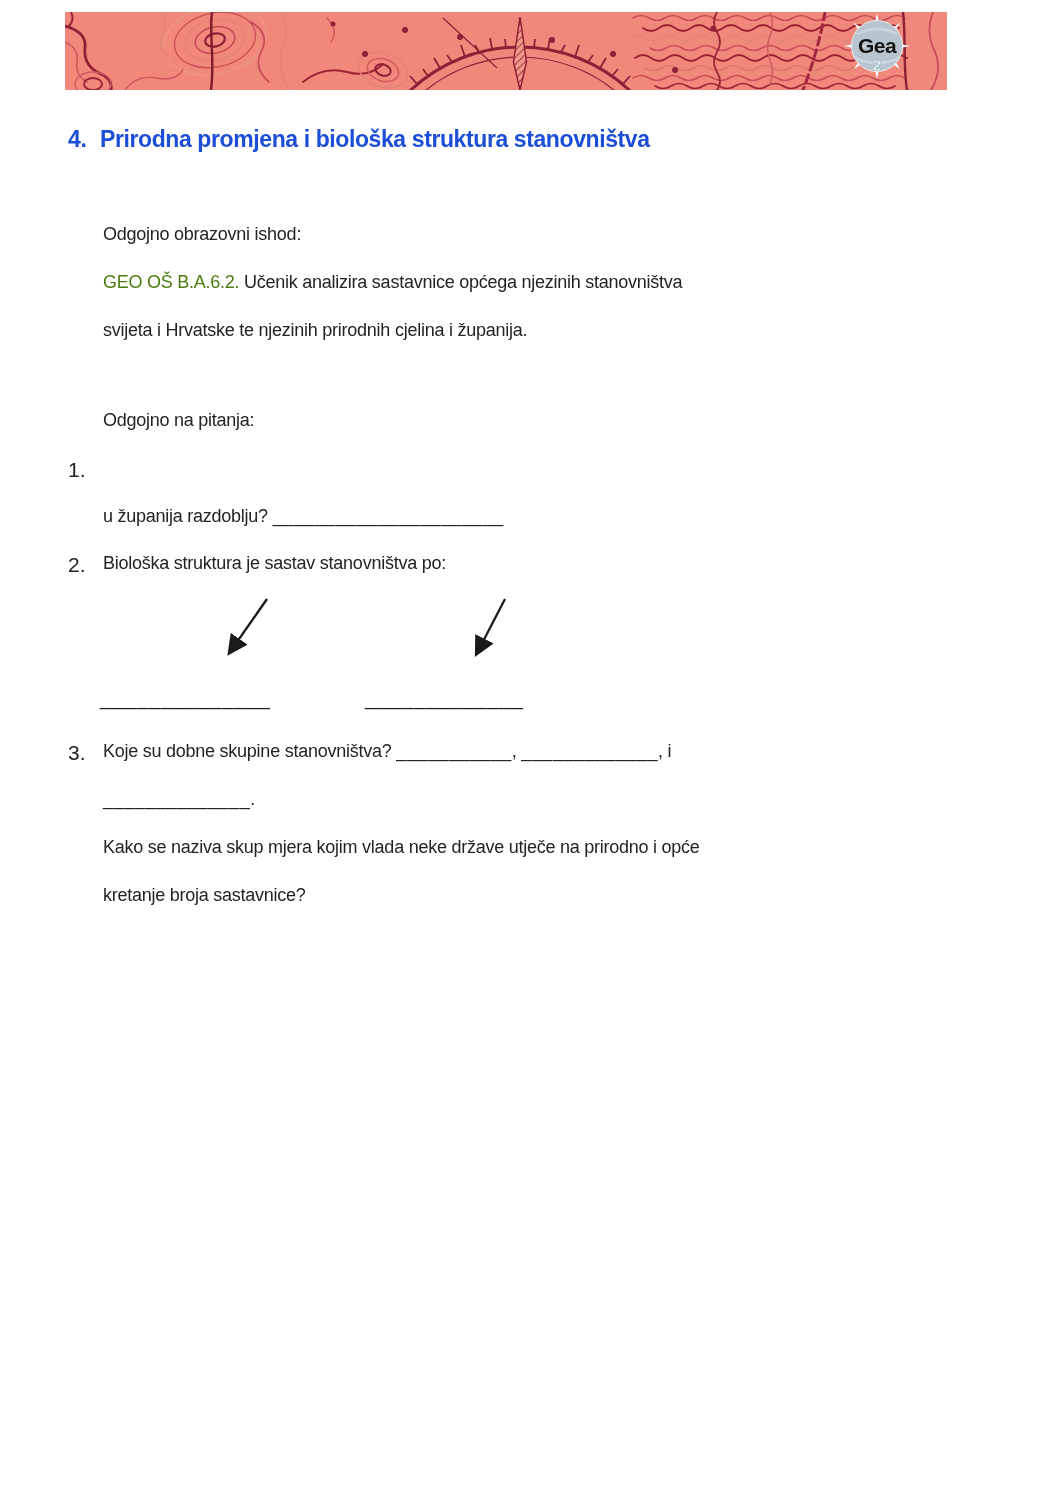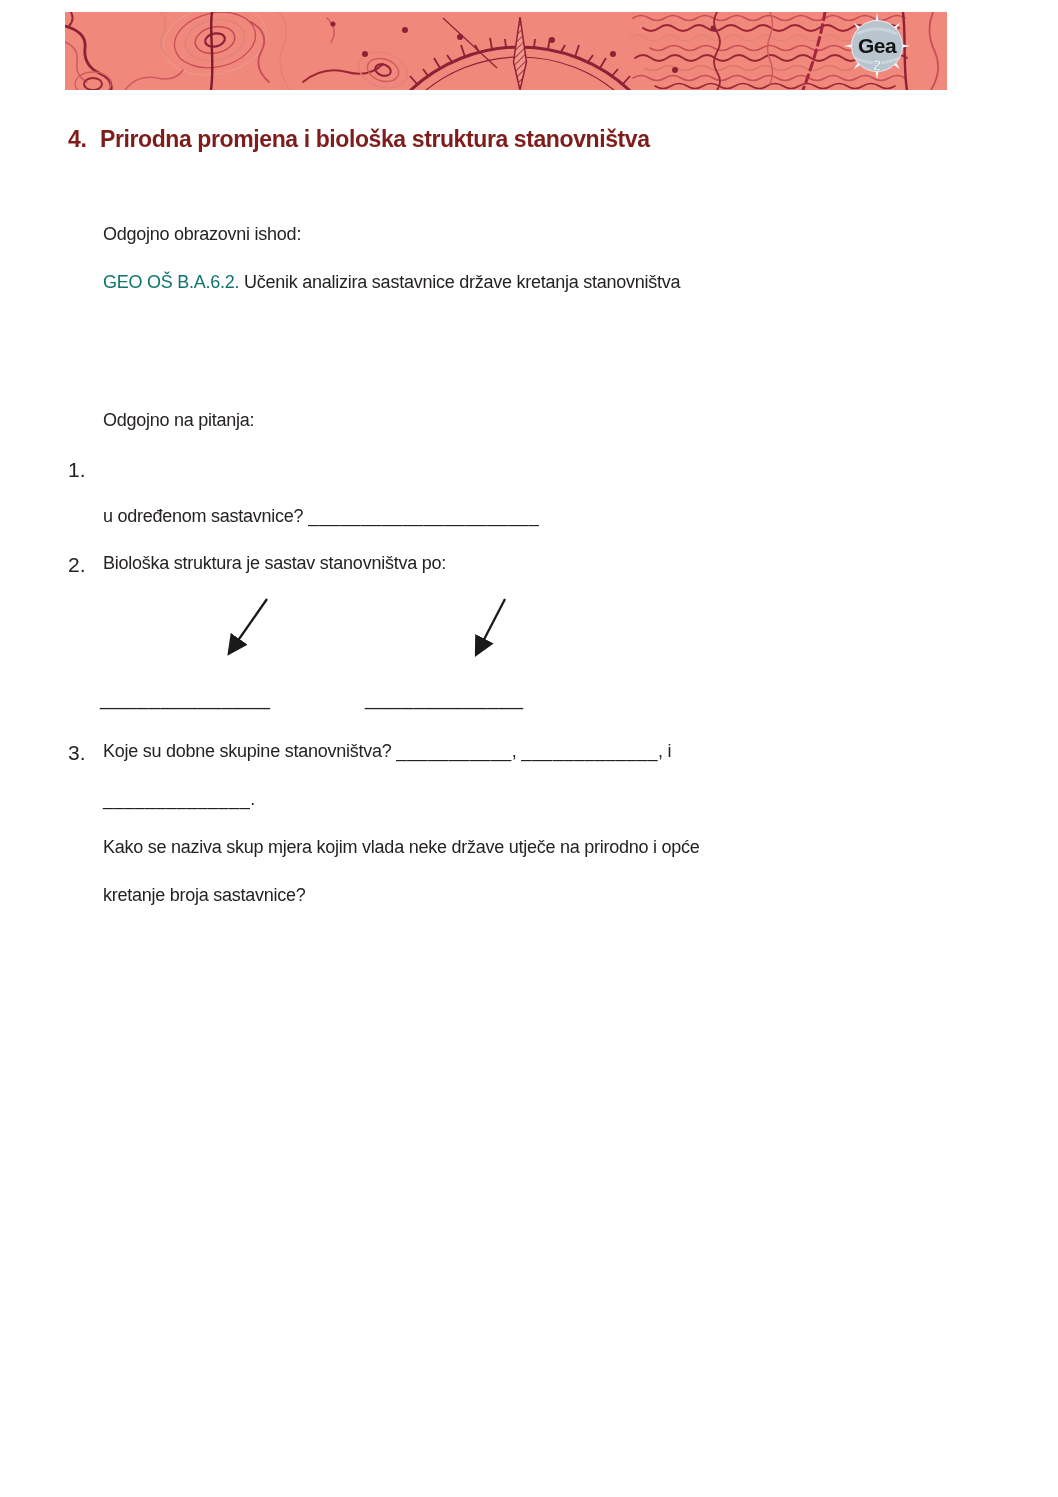--- a/index.html
+++ b/index.html
@@ -1,26 +1,26 @@
 <!DOCTYPE html>
 <html><head>
 <meta charset="utf-8">
 <style>
   html,body{margin:0;padding:0;}
   body{width:1058px;height:1497px;background:#ffffff;position:relative;
        font-family:"Liberation Sans",sans-serif;color:#262222;}
   .page{position:absolute;inset:0;background:#ffffff;overflow:hidden;border-radius:26px;}
   .banner{position:absolute;left:65px;top:12px;}
   .title{position:absolute;left:68px;top:126px;font-size:23px;font-weight:700;
-         color:#7f1d1d;letter-spacing:-0.4px;white-space:pre;}
+         color:#1d4ed8;letter-spacing:-0.4px;white-space:pre;}
   .tnum{display:inline-block;width:32px;}
   .line{position:absolute;left:103px;font-size:18px;letter-spacing:-0.25px;
         white-space:pre;color:#262222;}
   .qnum{position:absolute;left:68px;font-size:21px;color:#262222;}
-  .red{color:#0f766e;}
+  .red{color:#4d7c0f;}
   .blank{letter-spacing:0.5px;margin-top:40px;}
   .blankline{position:absolute;font-size:21px;white-space:pre;letter-spacing:0.5px;color:#262222;}
   .arrows{position:absolute;left:200px;top:592px;}
 </style>
 </head>
 <body>
 
 <div class="page">
 
   <svg class="banner" width="882" height="78" viewBox="0 0 882 78">
@@ -119,26 +119,27 @@
         <path d="M794,34 h36" stroke-width="2"></path>
       </g>
       <text x="812" y="41" text-anchor="middle" font-size="21" font-weight="700" letter-spacing="-0.5" fill="#141414">Gea</text>
       <text x="812" y="58" text-anchor="middle" font-size="15" font-weight="700" fill="#ffffff" stroke="#8fb4c2" stroke-width="0.6">2</text>
     </g>
   </svg>
 
   <div class="title"><span class="tnum">4.</span><span>Prirodna promjena i biološka struktura stanovništva</span></div>
 
   <div class="line" style="top:224px">Odgojno obrazovni ishod:</div>
-  <div class="line" style="top:272px"><span class="red">GEO OŠ B.A.6.2.</span><span> Učenik analizira sastavnice države kretanja stanovništva</span></div>
+  <div class="line" style="top:272px"><span class="red">GEO OŠ B.A.6.2.</span><span> Učenik analizira sastavnice općega njezinih stanovništva</span></div>
+  <div class="line" style="top:320px">svijeta i Hrvatske te njezinih prirodnih cjelina i županija.</div>
 
   <div class="line" style="top:410px">Odgojno na pitanja:</div>
 
   <div class="qnum" style="top:458px">1.</div>
-  <div class="line" style="top:506px"><span>u određenom sastavnice? </span><span class="blank">______________________</span></div>
+  <div class="line" style="top:506px"><span>u županija razdoblju? </span><span class="blank">______________________</span></div>
 
   <div class="qnum" style="top:553px">2.</div>
   <div class="line" style="top:553px">Biološka struktura je sastav stanovništva po:</div>
 
   <svg class="arrows" width="320" height="80" viewBox="0 0 320 80">
     <defs>
       <marker id="ah" markerWidth="10" markerHeight="9" refX="7" refY="4.5" orient="auto">
         <path d="M0,0 L9,4.5 L0,9 z" fill="#1a1a1a"></path>
       </marker>
     </defs>

